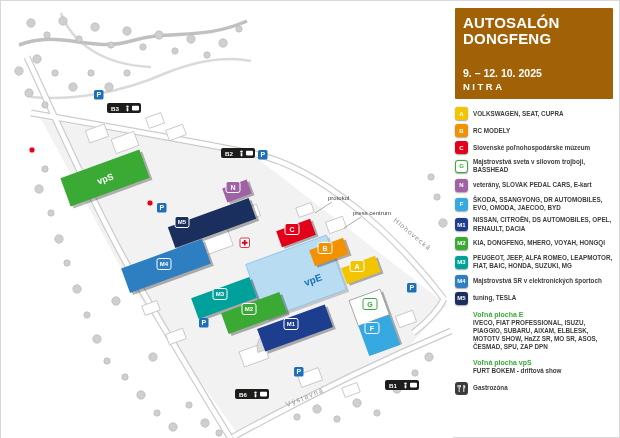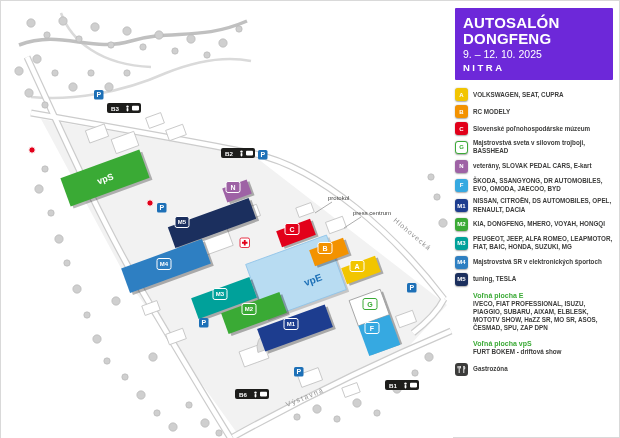--- a/index.html
+++ b/index.html
@@ -7,21 +7,21 @@
   body{font-family:"Liberation Sans",sans-serif;background:#fff;overflow:hidden}
   #app{position:relative;width:620px;height:438px;background:#fff;border:1px solid #d9d9d9}
   svg{display:block}
   svg text{font-family:"Liberation Sans",sans-serif}
 
   .map-wrap{position:absolute;left:0;top:0;width:452px;height:438px}
 
   .legend{position:absolute;left:452px;top:0;width:168px;height:438px;padding:7px 8px 4px 2px;display:flex;flex-direction:column}
   .brand{color:#fff;padding:7px 8px 7px;margin-bottom:8px;border-radius:1px}
   .brand-title{font-size:15px;font-weight:bold;letter-spacing:.2px;line-height:1.04}
-  .brand-dates{font-size:10.5px;font-weight:normal;margin-top:2px}
+  .brand-dates{font-size:10.5px;font-weight:bold;margin-top:21px}
   .brand-city{font-size:9.5px;font-weight:bold;margin-top:2px;letter-spacing:2.5px}
 
   .row{display:flex;align-items:center;gap:5px;margin-bottom:4px}
   .chip{flex:0 0 13px;width:13px;height:13px;border-radius:3px;color:#fff;font-size:6px;font-weight:bold;
         display:flex;align-items:center;justify-content:center;box-shadow:0 .5px 1.5px rgba(0,0,0,.35)}
   .chip.outline{border:1px solid #3aaa35}
   .lbl{font-size:6.3px;color:#3c3c3b;line-height:1.32;font-weight:bold}
   .free{margin:2px 0 5px 18px}
   .free-title{font-size:7px;font-weight:bold;margin-bottom:1px}
   .gastro-row{margin-top:2px}
@@ -313,21 +313,21 @@
       <text x="352" y="214">press centrum</text>
       <line x1="360" y1="216" x2="343" y2="227" stroke="#8a8a8a" stroke-width="0.7"></line>
     </g>
     <text transform="translate(286,406) rotate(-22)" font-size="7" fill="#8f8f8f" letter-spacing="1.5">Výstavná</text>
     <text transform="translate(392,220) rotate(40)" font-size="7" fill="#8f8f8f" letter-spacing="1">Hlohovecká</text>
   </svg>
   </div>
 
   <div class="legend">
 
-    <div class="brand" style="background-color: #6d28d9;">
+    <div class="brand" style="background-color: #a16207;">
       <div class="brand-title">AUTOSALÓN</div>
       <div class="brand-title">DONGFENG</div>
       <div class="brand-dates">9. – 12. 10. 2025</div>
       <div class="brand-city">NITRA</div>
     </div>
 
     <div class="row">
       <span class="chip" style="background-color: rgb(242, 197, 0);">A</span>
       <span class="lbl">VOLKSWAGEN, SEAT, CUPRA</span>
     </div>

